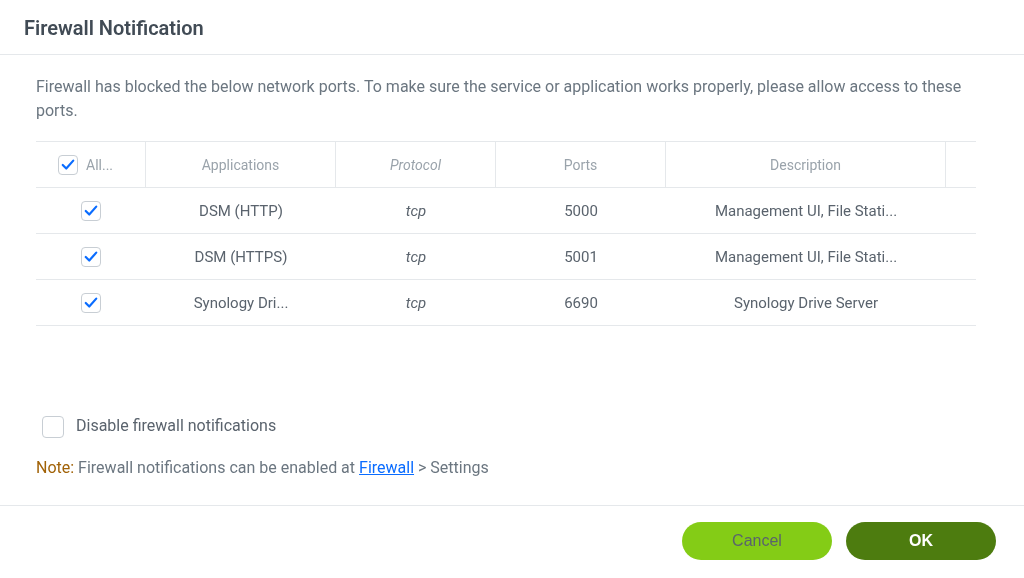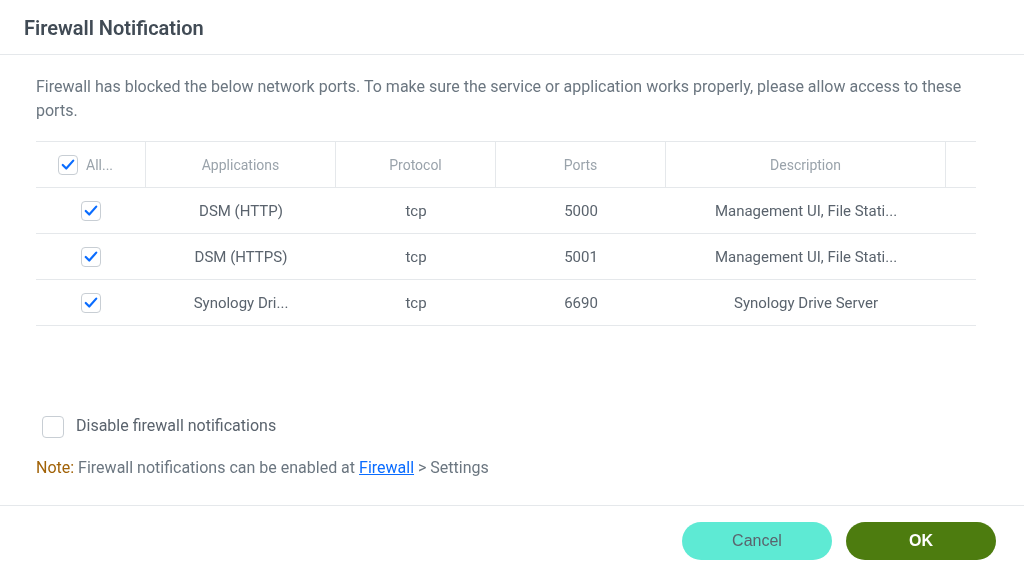--- a/index.html
+++ b/index.html
@@ -82,20 +82,21 @@
     }
     .data-row .col-app { border-right: none; }
     .col-proto {
       width: 160px;
       text-align: center;
       border-right: 1px solid #e5e8eb;
       height: 100%;
       display: flex;
       align-items: center;
       justify-content: center;
+      font-style: italic;
     }
     .data-row .col-proto { border-right: none; }
     .col-ports {
       width: 170px;
       text-align: center;
       border-right: 1px solid #e5e8eb;
       height: 100%;
       display: flex;
       align-items: center;
       justify-content: center;
@@ -190,21 +191,21 @@
       height: 38px;
       border-radius: 19px;
       border: none;
       font-size: 16px;
       cursor: pointer;
       display: inline-flex;
       align-items: center;
       justify-content: center;
     }
     .btn-cancel {
-      background: #5eead4;
+      background: #84cc16;
       color: #5a636d;
     }
     .btn-ok {
       background: #4d7c0f;
       color: #fff;
       font-weight: 700;
     }
   </style>
 </head>
 <body>

